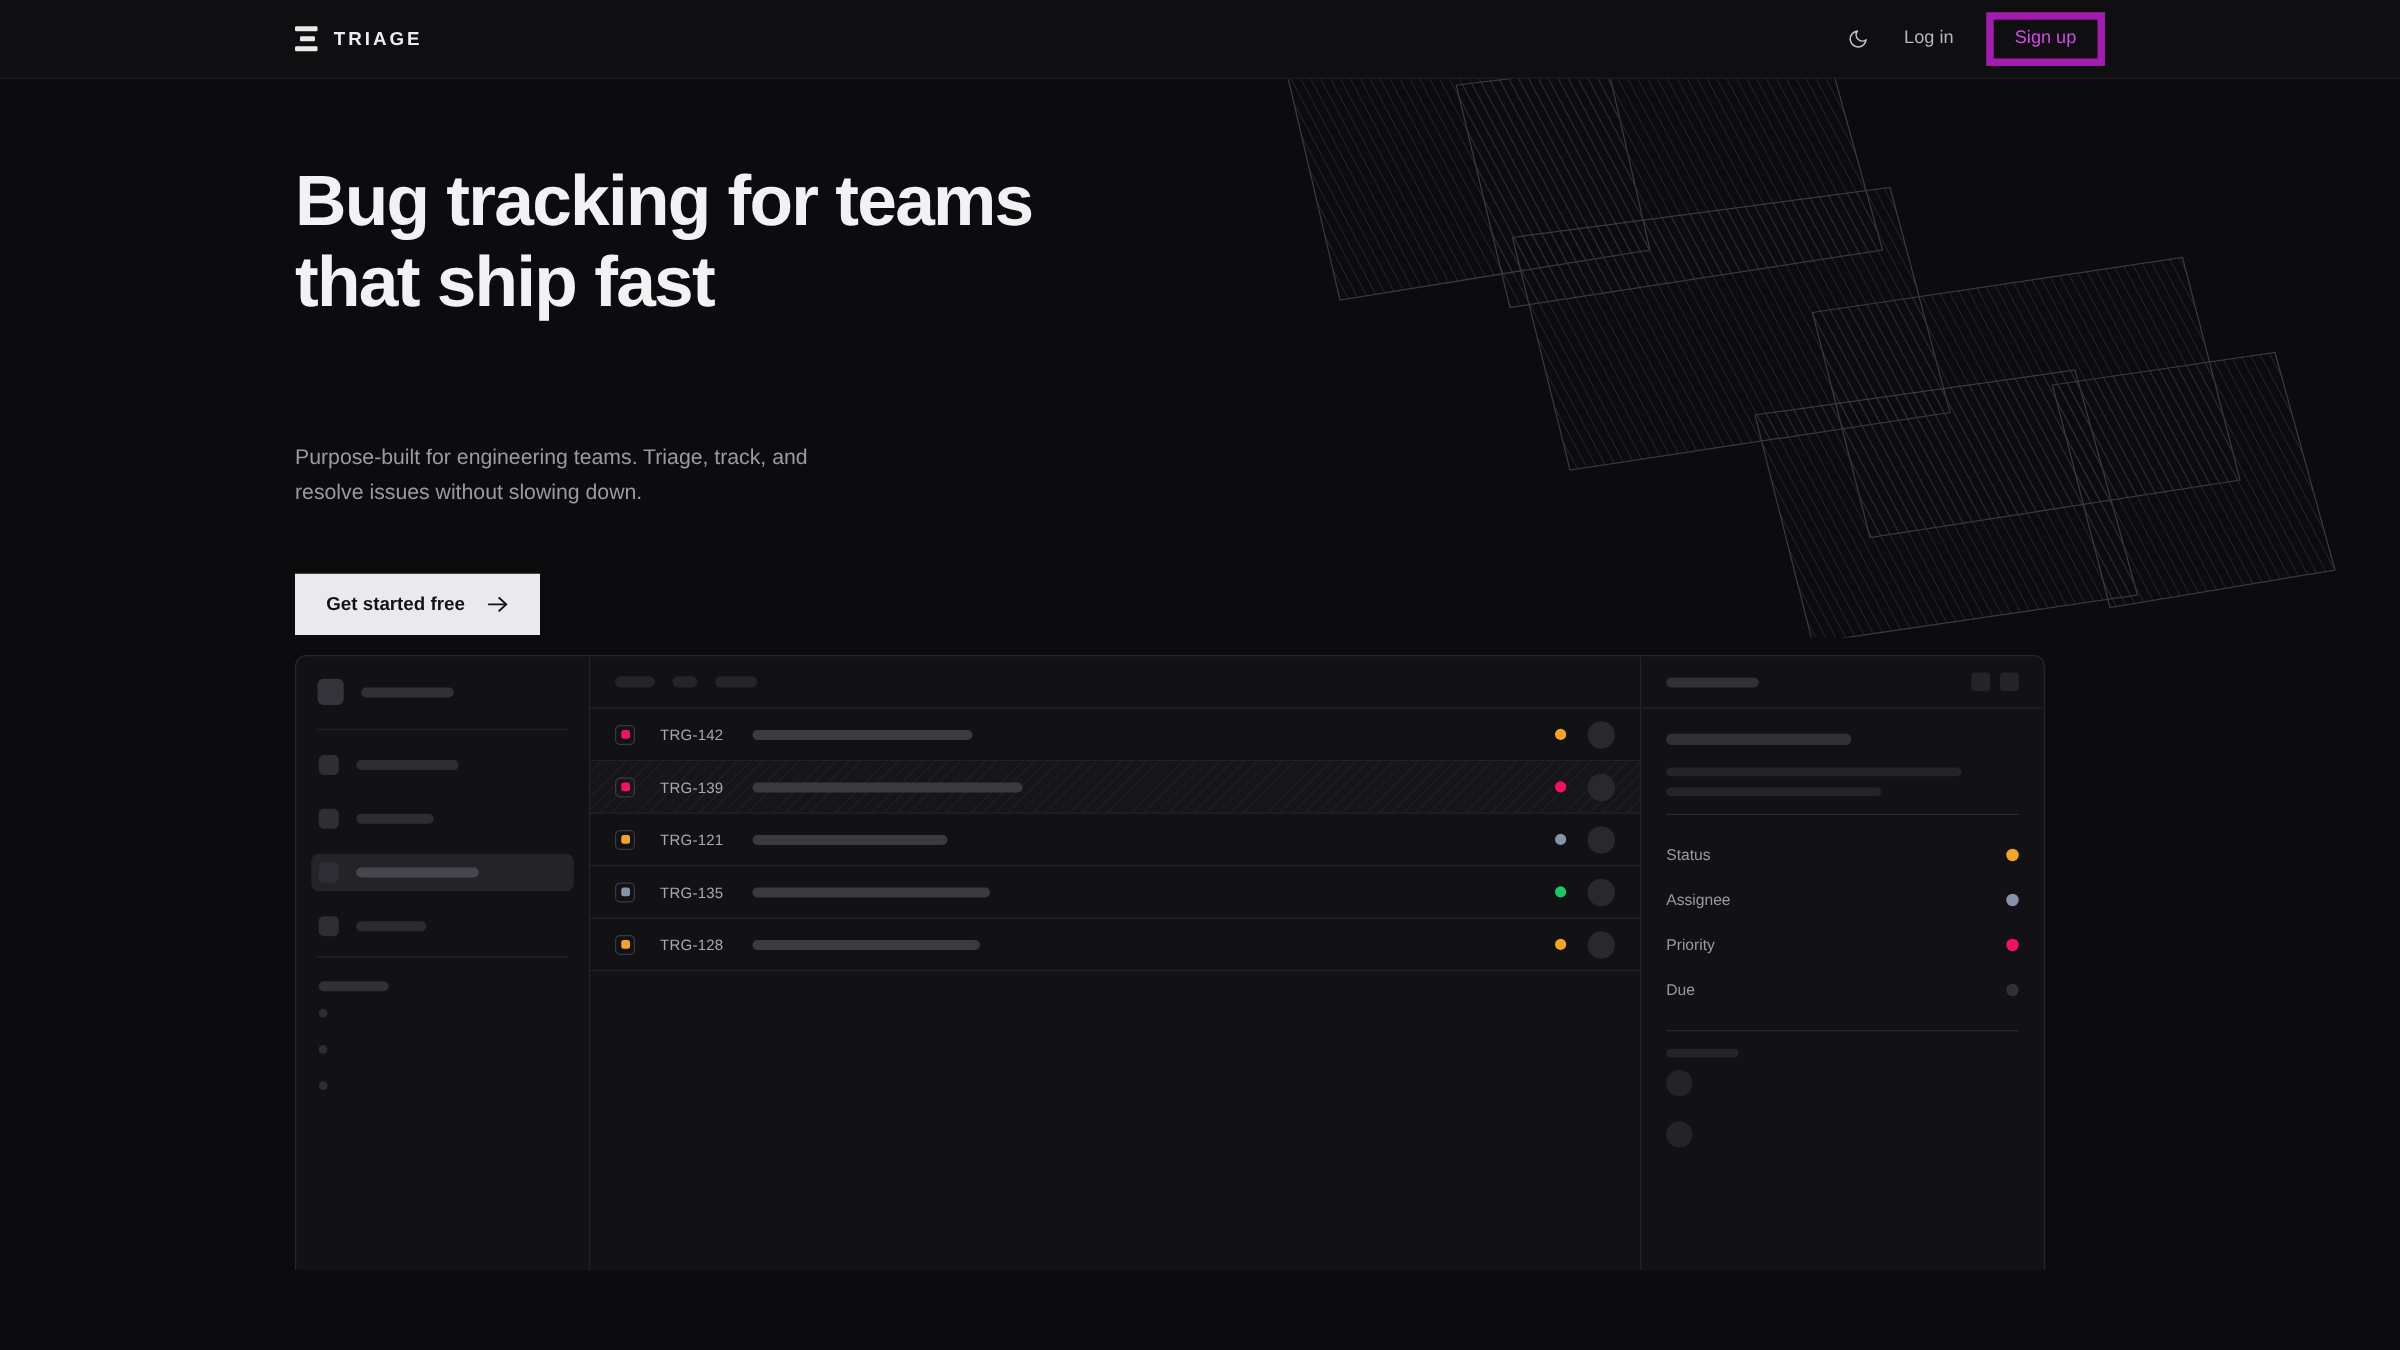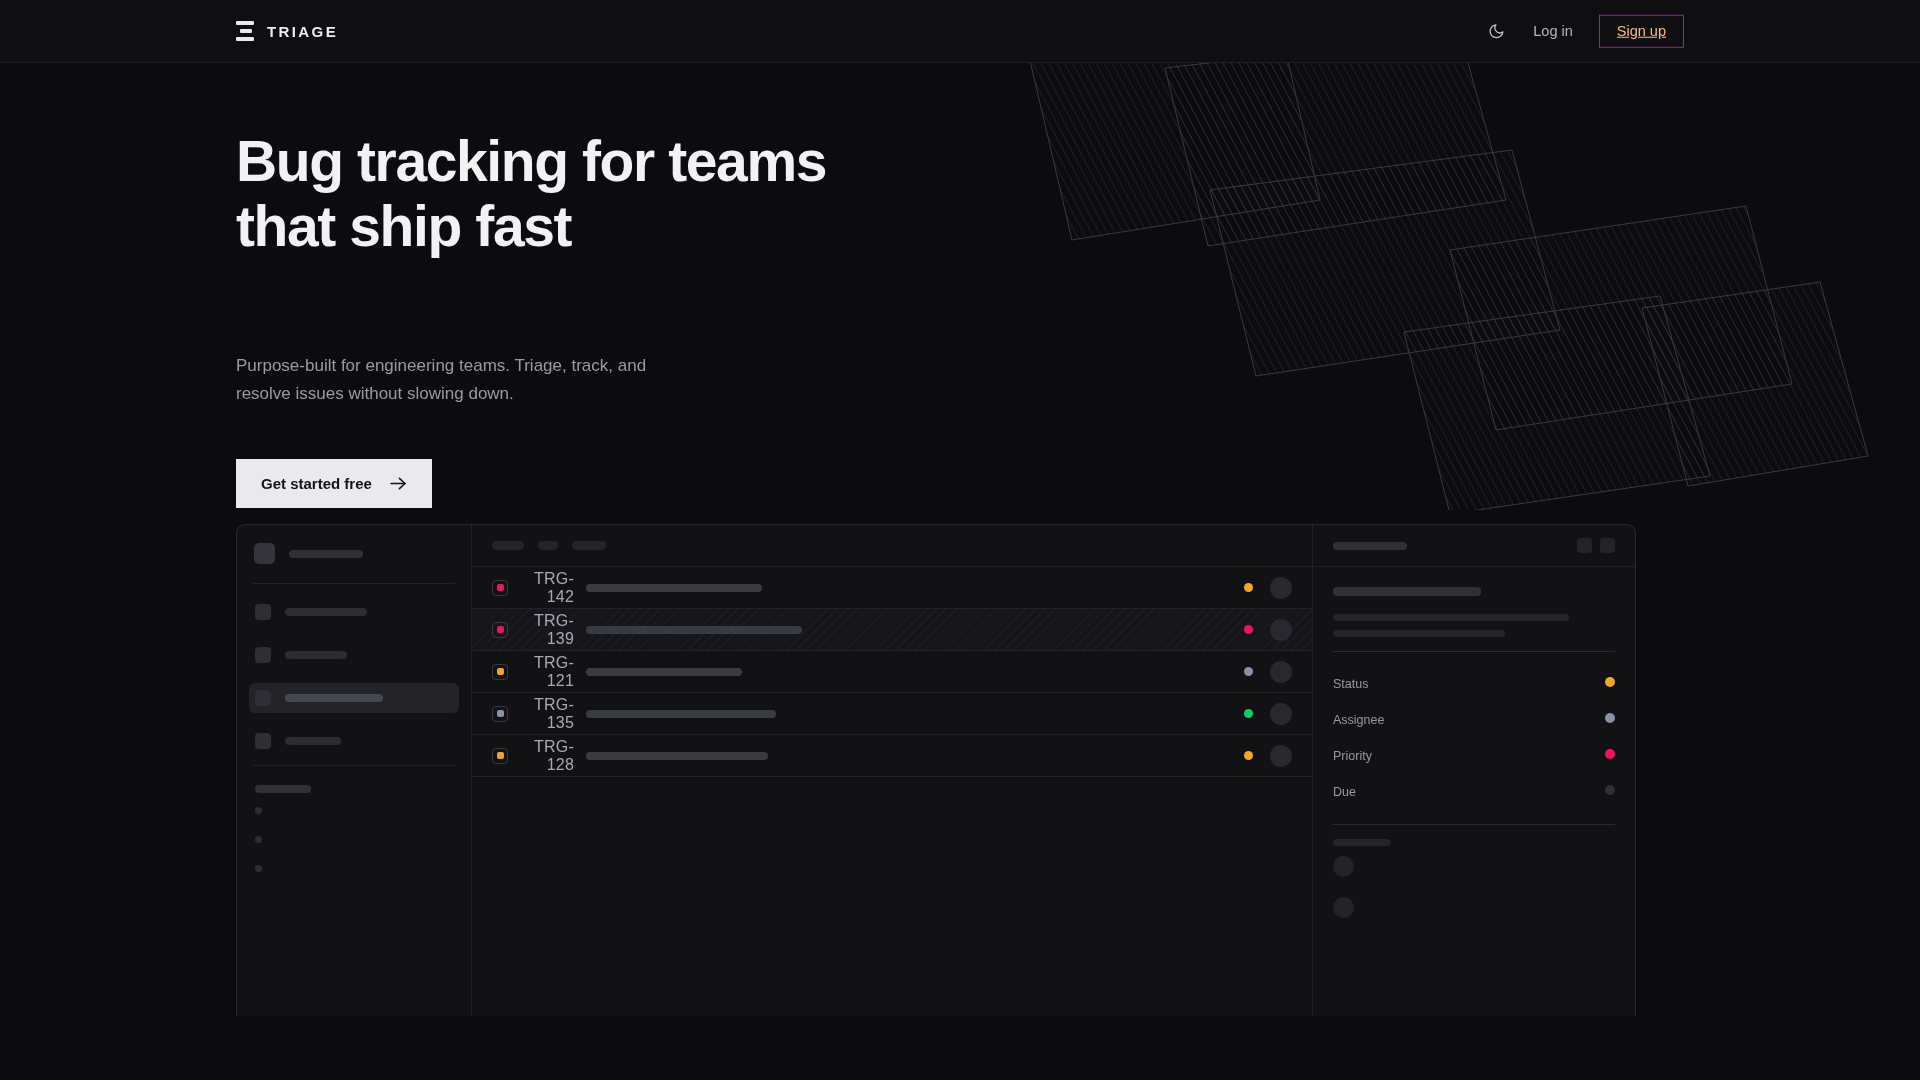--- a/index.html
+++ b/index.html
@@ -33,24 +33,23 @@
     font-size:15px; font-weight:700; letter-spacing:2.4px; color:#ededf0;
   }
 
   .nav-right {
     position:absolute; right:236px; top:50%; transform:translateY(-50%);
     display:flex; align-items:center; gap:26px;
   }
   .moon-btn { width:22px; height:22px; display:flex; align-items:center; justify-content:center; cursor:pointer; }
   .nav-link { font-size:14.5px; color:#b6b6bb; cursor:pointer; }
   .signup-btn {
-    font-size:14.5px; color:#fdba74; padding:8px 17px;
-    border:1px solid #a21caf; background:transparent; cursor:pointer;
+    font-size:14.5px; color:#d946ef; padding:8px 17px;
+    border:6px solid #a21caf; background:transparent; cursor:pointer;
     line-height:1;
-    text-decoration:underline;
   }
 
   
   .hero { position:absolute; left:0; top:63px; width:1826px; }
   .hero-inner { position:relative; width:1920px; height:450px; }
   .hero-title {
     position:absolute; left:236px; top:66px;
     font-size:57px; font-weight:700; line-height:1.14;
     letter-spacing:-1.4px; color:#f2f2f4; white-space:pre-line;
   }
@@ -107,32 +106,32 @@
   .row.hl {
     background-image:repeating-linear-gradient(-45deg, rgba(255,255,255,.035) 0 1px, transparent 1px 7px);
     background-color:#16161a;
   }
   .badge {
     width:16px; height:16px; border-radius:4px; flex:0 0 16px;
     display:flex; align-items:center; justify-content:center;
     border:1px solid #3a3a41;
   }
   .badge i { width:7px; height:7px; border-radius:2px; display:block; }
-  .rid { font-size:16px; color:#a9a9b0; margin-left:4px; width:62px; flex:0 0 62px; letter-spacing:.2px;text-align:right; }
+  .rid { font-size:12px; color:#a9a9b0; margin-left:20px; width:62px; flex:0 0 62px; letter-spacing:.2px; }
   .rbar { height:8px; border-radius:4px; background:#3a3a41; margin-left:12px; }
   .rspacer { flex:1 1 auto; }
   .sdot { width:9px; height:9px; border-radius:50%; flex:0 0 9px; }
   .avatar { width:22px; height:22px; border-radius:50%; background:#28282e; margin-left:17px; flex:0 0 22px; }
 
   
   .mk-detail { width:322px; flex:0 0 322px; display:flex; flex-direction:column; }
   .mk-dhead { height:42px; border-bottom:1px solid #232327; display:flex; align-items:center; padding:0 20px; }
   .sqbtn { width:15px; height:15px; border-radius:3px; background:#232328; margin-left:8px; }
   .mk-dbody { padding:20px 20px 0 20px; }
-  .meta { display:flex; align-items:flex-start; justify-content:space-between; padding:11px 0; }
+  .meta { display:flex; align-items:center; justify-content:space-between; padding:11px 0; }
   .meta-label { font-size:12.5px; color:#98989f; }
   .meta-dot { width:10px; height:10px; border-radius:50%; }
   .hr { height:1px; background:#2b2b30; margin:14px 0; }
   .actrow { display:flex; align-items:center; padding:10px 0; }
   .actav { width:21px; height:21px; border-radius:50%; background:#232328; }
 </style>
 </head>
 <body>
 
 <svg class="decor" viewBox="0 0 900 470">

